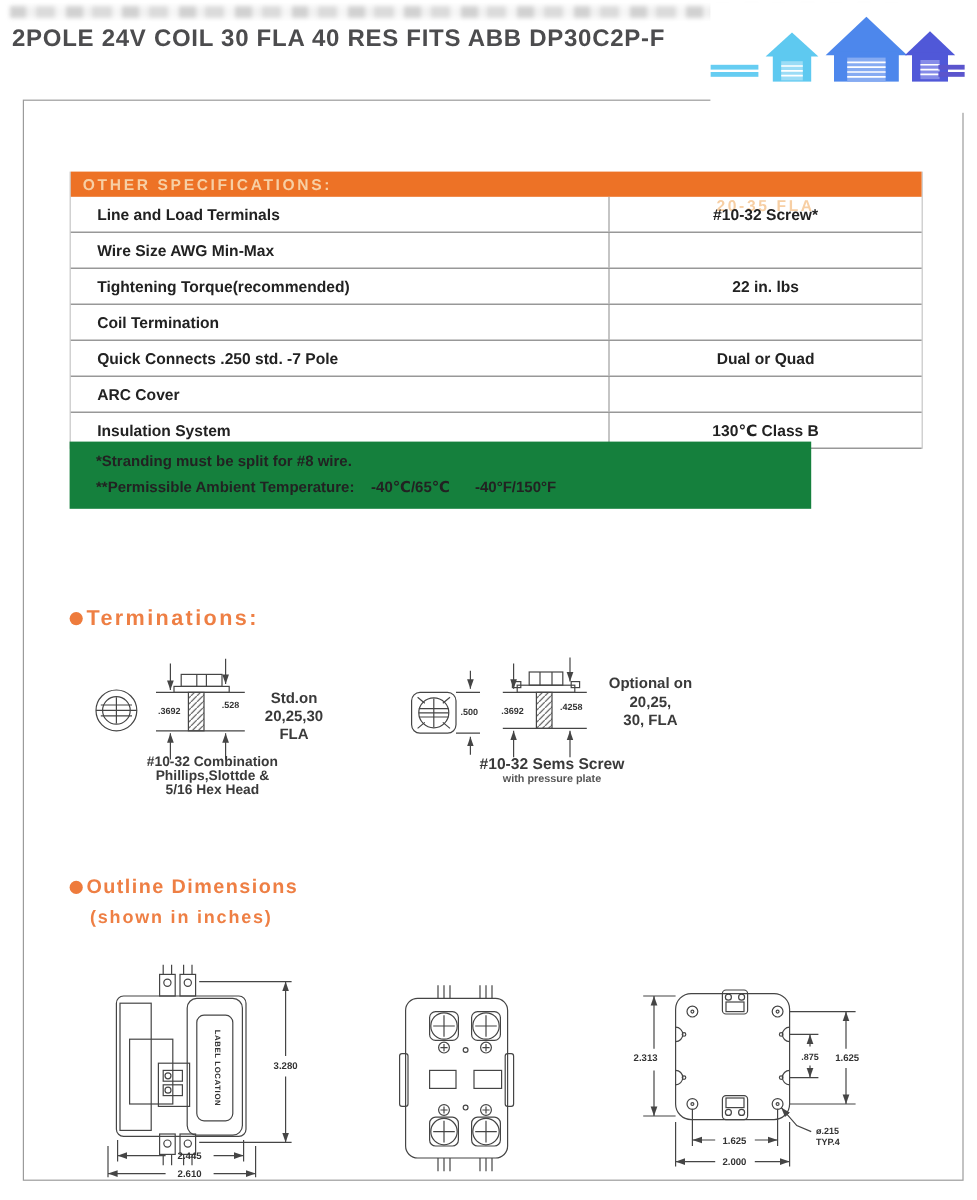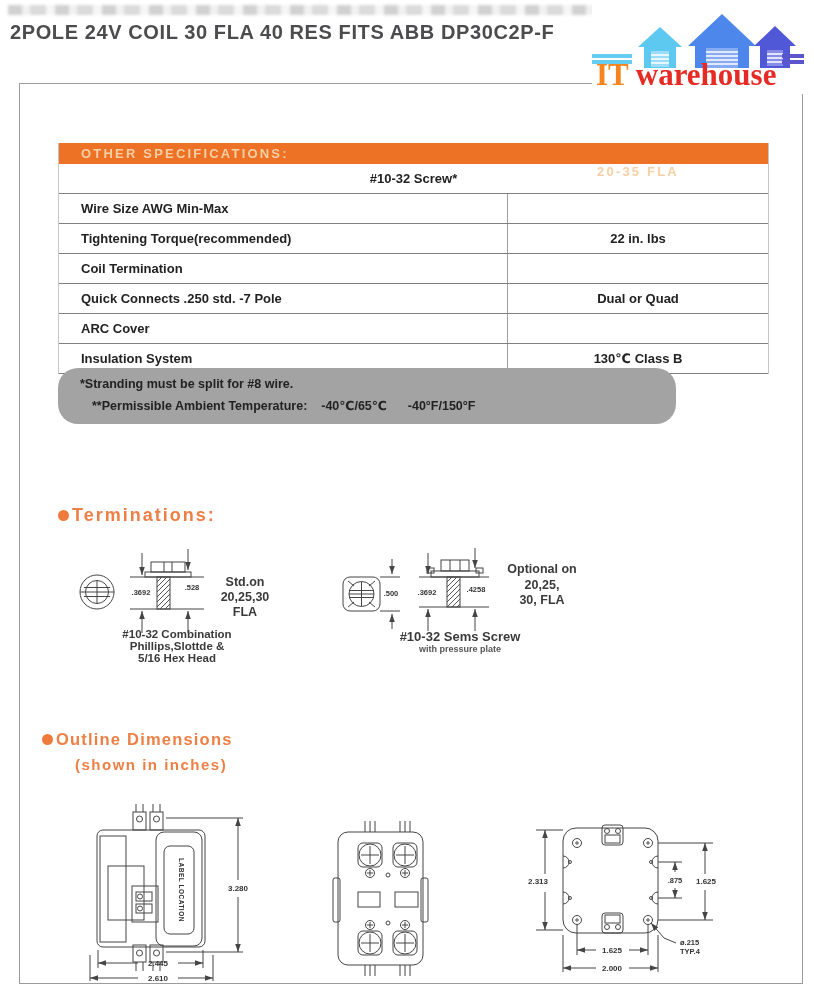--- a/index.html
+++ b/index.html
@@ -23,38 +23,38 @@
   .logo-wh{color:#e62a24;margin-left:7px;}
 
   
   .main-box{position:absolute;left:19px;top:83px;width:784px;height:901px;box-sizing:border-box;
     border:1px solid #9b9b9b;background:#fff;}
 
   
   .spec-table{position:absolute;left:38px;top:59px;width:709px;border-left:1px solid #c6c6c6;border-right:1px solid #c6c6c6;}
   .spec-head{display:flex;height:21px;background:#ed7226;color:#f7cfa4;font-weight:bold;font-size:13px;
     letter-spacing:2.2px;align-items:center;}
-  .spec-head .c1{width:449px;padding-left:22px;box-sizing:border-box;}
+  .spec-head .c1{width:449px;padding-left:10px;box-sizing:border-box;}
   .spec-head .c2{flex:1;text-align:center;margin-top:36px;}
   .spec-row{display:flex;height:29px;border-bottom:1px solid #7f7f7f;align-items:center;font-size:13px;font-weight:bold;color:#222;}
   .spec-row:first-of-type{border-top:1px solid #7f7f7f;}
   .spec-row .c1{width:449px;padding-left:22px;box-sizing:border-box;border-right:1px solid #9f9f9f;
     height:100%;display:flex;align-items:center;}
   .spec-row .c2{flex:1;text-align:center;}
 
-  .footnotes{position:absolute;left:38px;top:284px;width:618px;height:56px;background:#a3a3a3;
-    box-sizing:border-box;padding:9px 0 0 22px;font-size:12.5px;font-weight:bold;color:#222;border-radius:20px;}
+  .footnotes{position:absolute;left:38px;top:284px;width:618px;height:56px;background:#15803d;
+    box-sizing:border-box;padding:9px 0 0 22px;font-size:12.5px;font-weight:bold;color:#222;}
   .footnotes .fline{white-space:pre;}
-  .footnotes .fline + .fline{margin-top:7px;margin-left:12px;}
+  .footnotes .fline + .fline{margin-top:7px;}
 
   
   .sec-head{position:absolute;display:flex;align-items:center;color:#ee7f44;font-weight:bold;}
   .bullet{width:11px;height:11px;border-radius:50%;background:#ee7b3c;margin-right:3px;flex:0 0 auto;}
   .term-head{left:38px;top:421px;font-size:18px;letter-spacing:2px;}
-  .out-head{left:22px;top:646px;font-size:16.5px;letter-spacing:1.2px;}
+  .out-head{left:38px;top:646px;font-size:16.5px;letter-spacing:1.2px;}
   .out-sub{position:absolute;left:55px;top:672px;color:#ee7f44;font-weight:bold;font-size:15px;letter-spacing:1.5px;}
 
   svg{position:absolute;}
   .term-svg{left:49px;top:461px;}
   .dims-svg{left:60px;top:716px;}
   text{font-family:"Liberation Sans","DejaVu Sans",sans-serif;}
 </style>
 </head>
 <body>
 
@@ -84,33 +84,31 @@
       </g>
       <g>
         <polygon points="162,44 183,24 204,44" fill="#5058d8"></polygon>
         <rect x="168" y="42" width="30" height="24" fill="#5058d8"></rect>
         <rect x="175" y="48" width="16" height="16" fill="#868ce8"></rect>
         <path d="M175,52h16M175,56h16M175,60h16" stroke="#ffffff" stroke-width="1.3" fill="none"></path>
       </g>
       <rect x="190" y="52" width="22" height="4" fill="#5b55cd"></rect>
       <rect x="190" y="58" width="22" height="4" fill="#5b55cd"></rect>
     </svg>
-    <div class="logo-text">
-      <span class="logo-it">IT</span><span class="logo-wh">warehouse</span>
-    </div>
   </div>
 
   <div class="main-box">
 
     <div class="spec-table">
       <div class="spec-head">
         <div class="c1">OTHER SPECIFICATIONS:</div>
         <div class="c2">20-35 FLA</div>
       </div>
       <div class="spec-row">
+        <div class="c1">Line and Load Terminals</div>
         <div class="c2">#10-32 Screw*</div>
       </div>
       <div class="spec-row">
         <div class="c1">Wire Size AWG Min-Max</div>
       </div>
       <div class="spec-row">
         <div class="c1">Tightening Torque(recommended)</div>
         <div class="c2">22 in. lbs</div>
       </div>
       <div class="spec-row">

